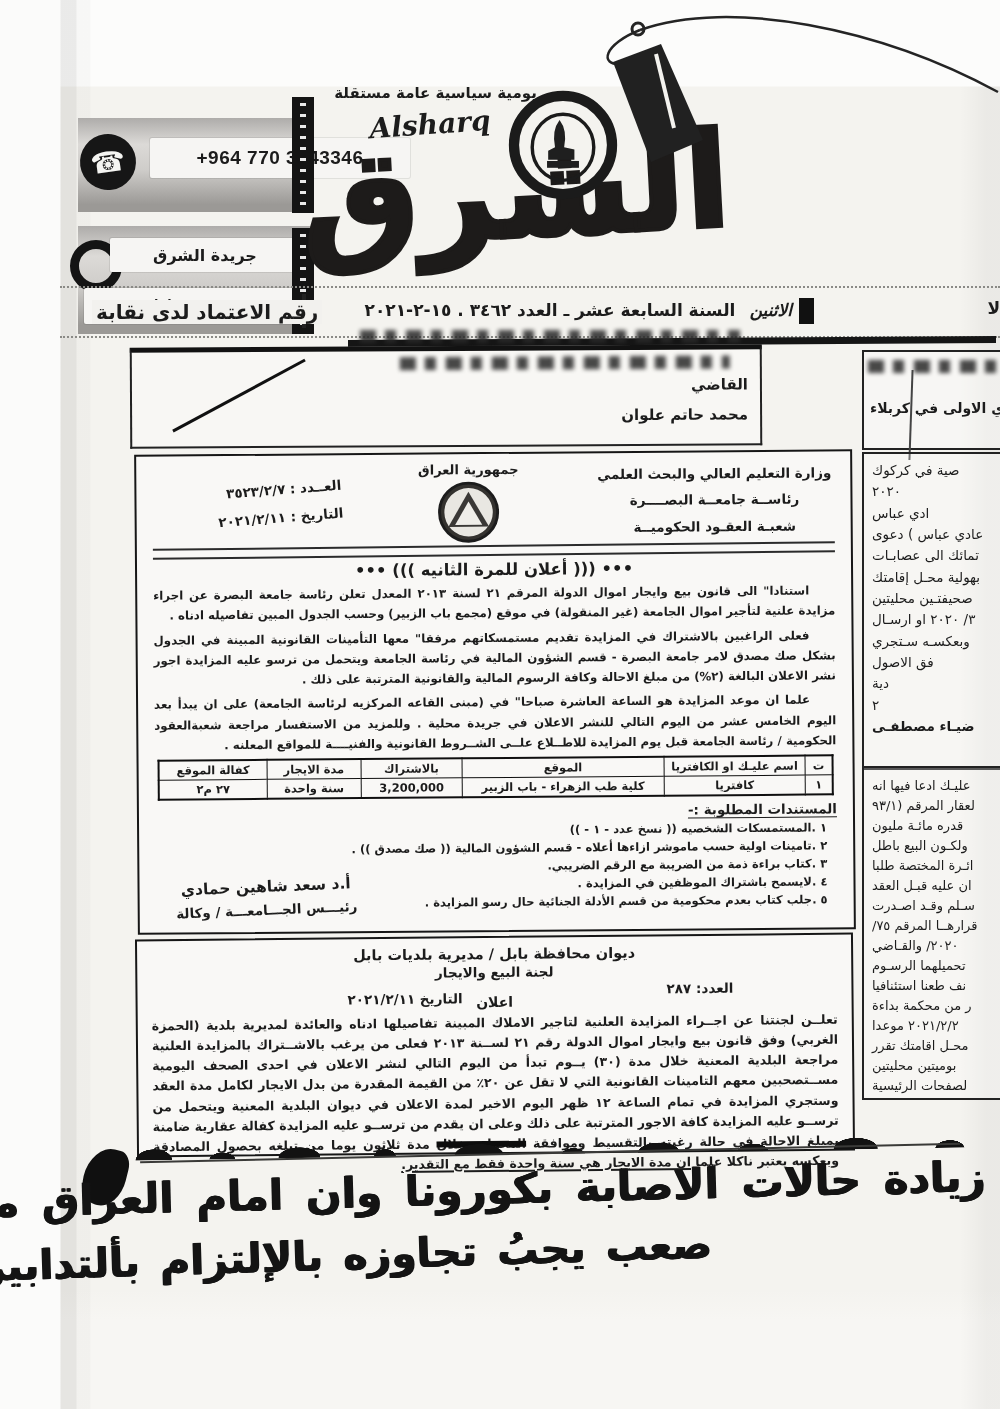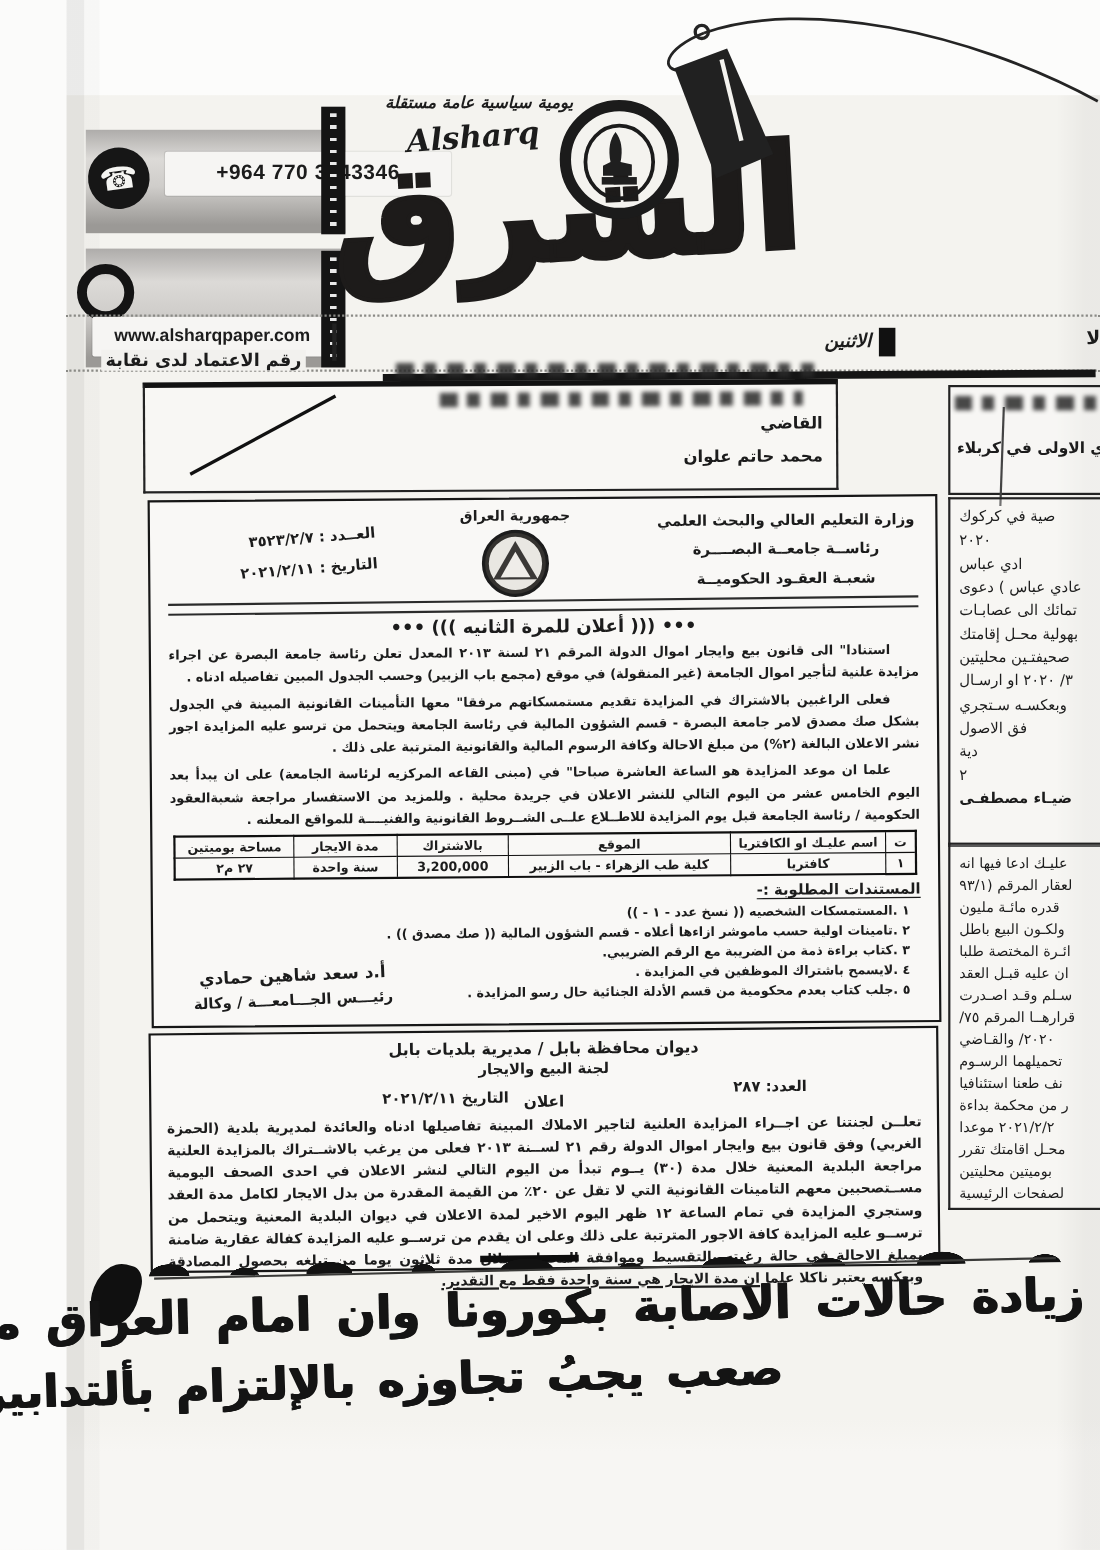--- a/index.html
+++ b/index.html
@@ -21,34 +21,34 @@
   .phone-num{left:150px;top:138px;width:260px;height:40px;font-size:19px;direction:ltr;font-family:"Liberation Sans",sans-serif;letter-spacing:0.5px;}
   .paper-name{left:110px;top:238px;width:190px;height:34px;font-size:16px;direction:rtl;}
   .website{left:84px;top:288px;width:218px;height:36px;font-size:16px;direction:ltr;font-family:"Liberation Sans",sans-serif;}
   .phone-circle{left:80px;top:134px;width:56px;height:56px;border-radius:50%;background:#161616;color:#f5f5f2;
         display:flex;align-items:center;justify-content:center;font-size:28px;transform:rotate(-8deg);}
   .crescent{left:70px;top:240px;width:34px;height:34px;border-radius:50%;border:9px solid #141414;background:transparent;}
   .vbar{position:absolute;left:292px;width:22px;background:#141414;}
   .vbar::before{content:"";position:absolute;inset:6px 8px;background:repeating-linear-gradient(180deg,rgba(255,255,255,0.9) 0 3px,transparent 3px 11px);}
   .vbar1{top:97px;height:116px;}
   .vbar2{top:228px;height:106px;}
-  .tagline{left:328px;top:84px;width:215px;text-align:center;font-size:15px;font-weight:bold;direction:rtl;font-style:italic;}
+  .tagline{left:328px;top:84px;width:215px;text-align:center;font-size:15px;font-weight:bold;direction:rtl;}
   .latin-name{left:340px;top:108px;width:180px;text-align:center;font-family:"DejaVu Serif",serif;font-style:italic;font-size:28px;font-weight:600;transform:rotate(-4deg);}
   .big-callig{left:330px;top:118px;width:400px;text-align:center;font-size:132px;font-weight:bold;direction:rtl;line-height:1.1;
       color:#1d1b1a;-webkit-text-stroke:4px #1d1b1a;transform:rotate(-3deg);letter-spacing:-4px;}
   .news-logo{left:506px;top:88px;width:114px;height:114px;}
   
   .date-strip{left:60px;top:286px;width:940px;height:48px;border-top:2px dotted #8a8a86;border-bottom:2px dotted #8a8a86;}
   .strip-txt{position:absolute;font-weight:bold;direction:rtl;white-space:nowrap;}
   .day{right:208px;top:12px;font-size:17px;font-style:italic;}
   .day-cut{right:-6px;top:10px;font-size:17px;}
   .day-sq{position:absolute;right:186px;top:10px;width:15px;height:26px;background:#111;}
   .issue{left:255px;top:12px;width:470px;text-align:center;font-size:17px;}
   .strip-div{position:absolute;left:242px;top:6px;width:4px;height:34px;background:#222;}
-  .accred{left:32px;top:12px;font-size:16px;background:#f2f1ee;padding:0 4px;margin-top:18px;}
+  .accred{left:32px;top:12px;font-size:20px;background:#f2f1ee;padding:0 4px;}
   
   .heavy-bar{left:348px;top:338px;width:648px;height:7px;background:#151515;transform:rotate(-0.35deg);}
   .smudge{position:absolute;height:13px;filter:blur(2px);opacity:.85;
      background:repeating-linear-gradient(90deg,#2a2a2a 0 16px,transparent 16px 25px,#2a2a2a 25px 36px,transparent 36px 46px);}
   
   .judge-box{left:130px;top:346px;width:628px;height:94px;border:2px solid #222;border-top:5px solid #121212;background:rgba(255,255,255,0.35);transform:rotate(-0.3deg);}
   .judge-line{position:absolute;right:12px;font-weight:bold;font-size:15px;direction:rtl;}
   .judge-slash{position:absolute;left:32px;top:42px;width:150px;border-top:3px solid #111;transform:rotate(-28deg);}
   
   .karbala-box{left:862px;top:350px;width:150px;height:96px;border:2px solid #222;background:rgba(255,255,255,0.3);}
@@ -117,20 +117,21 @@
 
 <div id="page">
 
   <div class="banner banner1"></div>
   <div class="banner banner2"></div>
   <div class="wbox phone-num abs">+964 770 3343346</div>
   <div class="phone-circle abs">
       <span>☎</span>
     </div>
   <div class="crescent abs"></div>
+  <div class="wbox paper-name abs">جريدة الشرق</div>
   <div class="wbox website abs">www.alsharqpaper.com</div>
   <div class="vbar vbar1 abs"></div>
   <div class="vbar vbar2 abs"></div>
 
   <div class="tagline abs">يومية سياسية عامة مستقلة</div>
   <div class="latin-name abs">Alsharq</div>
   <div class="big-callig abs">الشرق</div>
 
   <div class="news-logo abs">
     <svg width="114" height="114" viewBox="0 0 100 100">
@@ -146,20 +147,21 @@
     <path d="M640 30 C 604 44 598 66 622 64" fill="none" stroke="#242424" stroke-width="2.5"></path>
     <circle cx="638" cy="29" r="6" fill="none" stroke="#242424" stroke-width="3"></circle>
     <path d="M613 62 L 661 44 L 703 140 L 651 162 Z" fill="#212121"></path>
     <path d="M656 54 L 674 128" stroke="#f4f3ef" stroke-width="4" fill="none"></path>
   </svg>
 
   <div class="date-strip abs">
     <span class="strip-txt day-cut">الا</span>
     <span class="day-sq"></span>
     <span class="strip-txt day">الاثنين</span>
+    <span class="strip-txt issue">السنة السابعة عشر ـ العدد ٣٤٦٢ . ١٥-٢-٢٠٢١</span>
     <span class="strip-div"></span>
     <span class="strip-txt accred">رقم الاعتماد لدى نقابة</span>
   </div>
 
   <div class="heavy-bar abs"></div>
   <div class="smudge" style="left:360px;top:330px;width:380px;"></div>
 
   <div class="judge-box abs">
     <div class="smudge" style="right:30px;top:6px;width:330px;"></div>
     <div class="judge-line" style="top:26px;">القاضي</div>
@@ -242,21 +244,21 @@
     <p class="b1-p">فعلى الراغبين بالاشتراك في المزايدة تقديم مستمسكاتهم مرفقا" معها التأمينات القانونية المبينة في الجدول بشكل صك مصدق لامر جامعة البصرة - قسم الشؤون المالية في رئاسة الجامعة ويتحمل من ترسو عليه المزايدة اجور نشر الاعلان البالغة (٢%) من مبلغ الاحالة وكافة الرسوم المالية والقانونية المترتبة على ذلك .</p>
     <p class="b1-p">علما ان موعد المزايدة هو الساعة العاشرة صباحا" في (مبنى القاعه المركزيه لرئاسة الجامعة) على ان يبدأ بعد اليوم الخامس عشر من اليوم التالي للنشر الاعلان في جريدة محلية . وللمزيد من الاستفسار مراجعة شعبةالعقود الحكومية / رئاسة الجامعة قبل يوم المزايدة للاطــلاع علــى الشــروط القانونية والفنيــــة للمواقع المعلنه .</p>
     <table class="kiosk">
       <tbody>
           <tr>
         <th style="width:4%">ت</th>
         <th style="width:21%">اسم عليـك او الكافتريا</th>
         <th style="width:30%">الموقع</th>
         <th style="width:15%">بالاشتراك</th>
         <th style="width:14%">مدة الايجار</th>
-        <th style="width:16%">مساحة بوميتين</th>
+        <th style="width:16%">كفالة الموقع</th>
       </tr>
       <tr>
         <td>١</td>
         <td>كافتريا</td>
         <td>كلية طب الزهراء - باب الزبير</td>
         <td>3,200,000</td>
         <td>سنة واحدة</td>
         <td>٢٧ م٢</td>
       </tr>
     </tbody>

